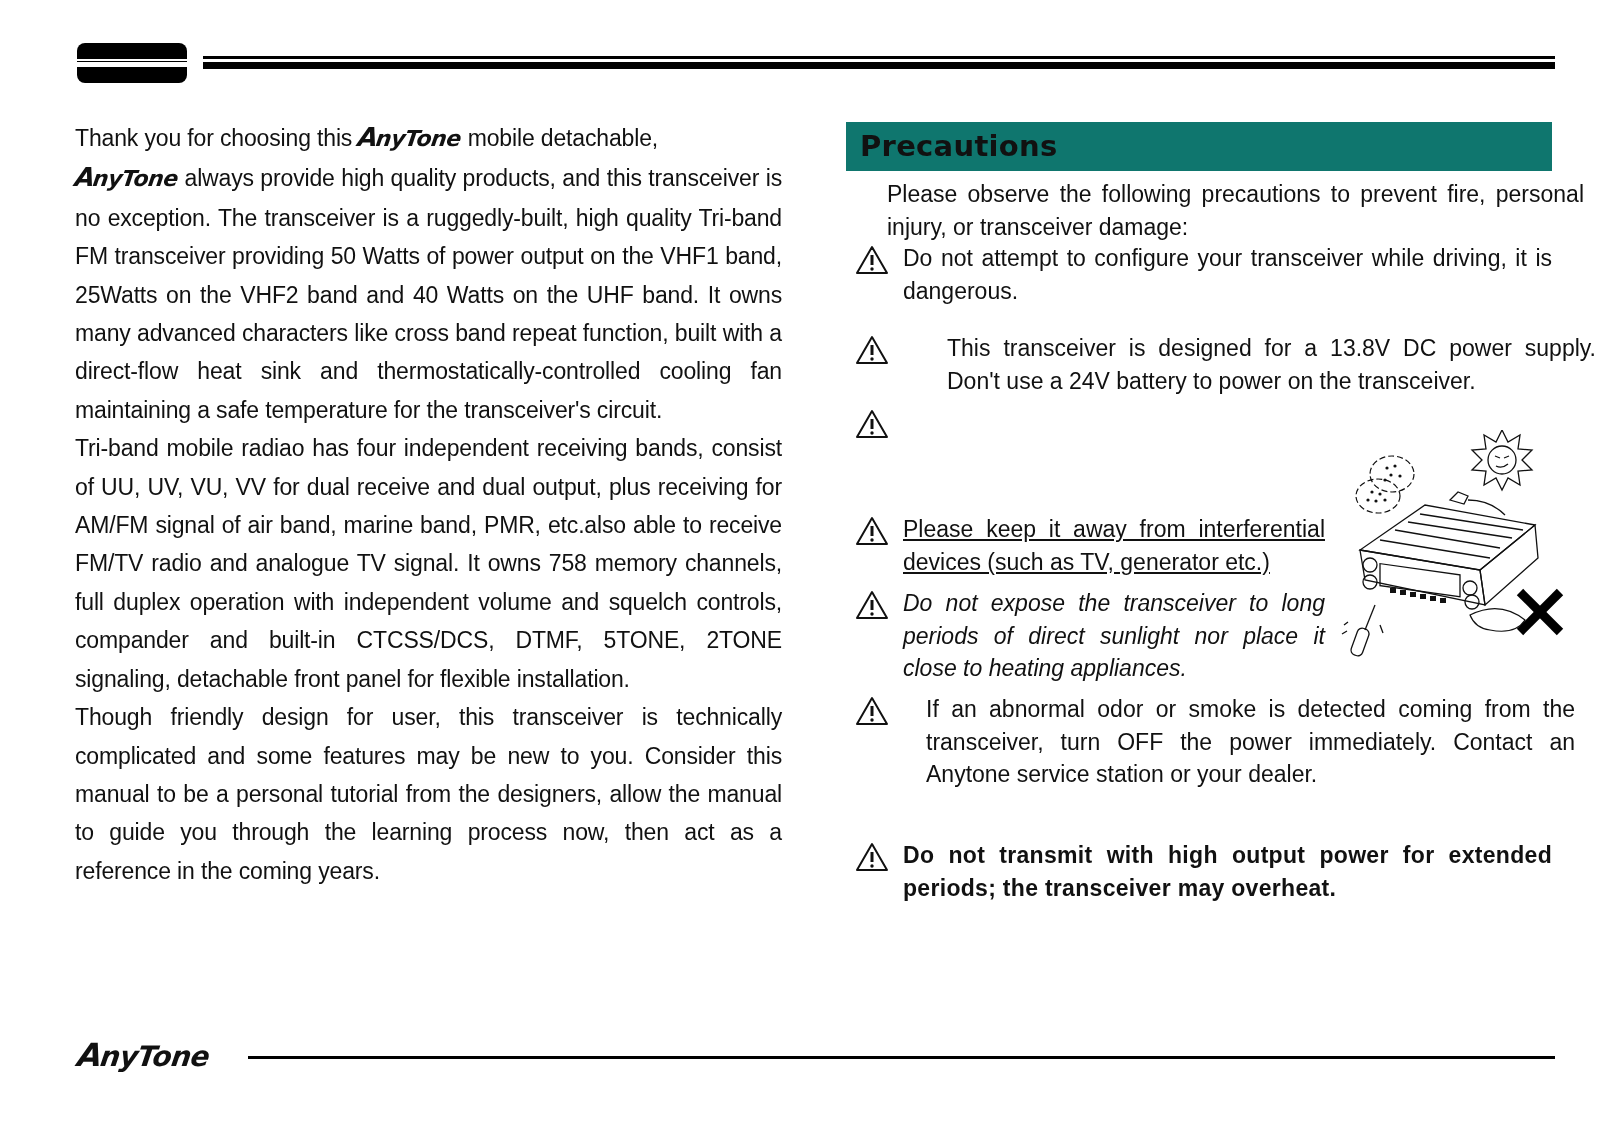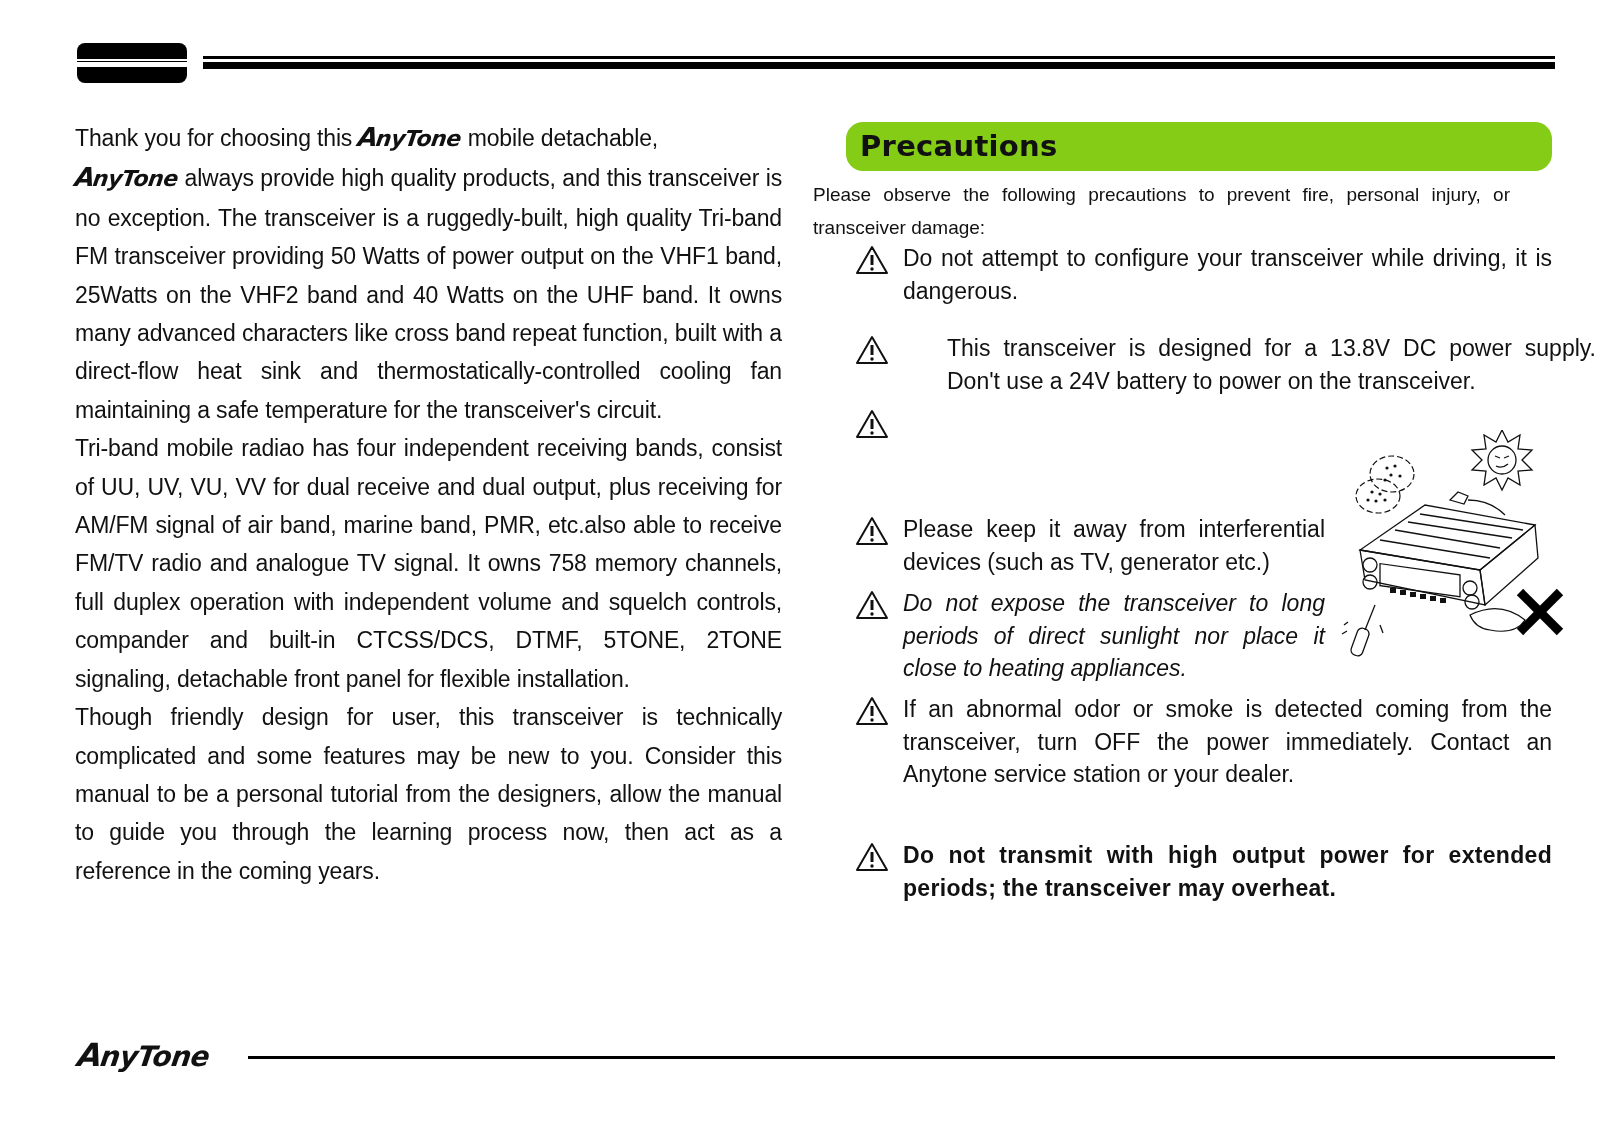--- a/index.html
+++ b/index.html
@@ -14,24 +14,24 @@
 
   
   .brand { font-family: "DejaVu Sans", sans-serif; font-weight: bold; font-style: italic; letter-spacing: -0.5px; font-size: 22px; display: inline-block; transform: skewX(-8deg); }
   .brand .a { font-size: 26px; font-weight: 900; letter-spacing: -2px; }
 
   
   .left-col { position: absolute; left: 75px; top: 118px; width: 707px; font-size: 23px; line-height: 38.4px; text-align: justify; font-family: "Liberation Sans", sans-serif; letter-spacing: -0.15px; }
   .left-col p { margin: 0; }
 
   
-  .sec-head { position: absolute; left: 846px; top: 122px; width: 706px; height: 49px; background: #84cc16; border-radius: 17px; }
+  .sec-head { position: absolute; left: 846px; top: 122px; width: 706px; height: 49px; background: #0f766e; }
   .sec-head span { position: absolute; left: 14px; top: 7px; font-family: "DejaVu Sans", sans-serif; font-weight: bold; font-size: 29px; letter-spacing: 0.3px; color: #111; }
 
-  .intro { position: absolute; left: 813px; top: 178px; width: 697px; font-size: 19px; line-height: 33px; text-align: justify; }
+  .intro { position: absolute; left: 887px; top: 178px; width: 697px; font-size: 23px; line-height: 33px; text-align: justify; }
 
   .prec { position: absolute; left: 855px; font-size: 23px; line-height: 32.5px; }
   .prec .icon { position: absolute; left: 0; top: 3px; width: 34px; height: 30px; }
   .prec .txt { position: absolute; left: 48px; top: 0; text-align: justify; }
 
   .illus { position: absolute; left: 1340px; top: 430px; width: 230px; height: 240px; }
 
   
   .footer-logo { position: absolute; left: 78px; top: 1036px; font-size: 28px; }
   .footer-line { position: absolute; left: 248px; top: 1056px; width: 1307px; height: 3px; background: #000; }
@@ -85,39 +85,39 @@
       <circle cx="17" cy="24" r="1.7" fill="#111"></circle>
     </svg>
 </div>
 
 <div class="prec" style="top:513px; width:470px; height:66px;">
   <svg class="icon" viewBox="0 0 34 30">
       <path d="M17 2 L32 28 L2 28 Z" fill="none" stroke="#111" stroke-width="2" stroke-linejoin="round"></path>
       <path d="M17 10 L17 20" stroke="#111" stroke-width="3"></path>
       <circle cx="17" cy="24" r="1.7" fill="#111"></circle>
     </svg>
-  <div class="txt" style="width:422px;">Please keep it away from interferential devices (such as TV, generator etc.)</div>
+  <div class="txt" style="width:422px;text-decoration:underline;">Please keep it away from interferential devices (such as TV, generator etc.)</div>
 </div>
 
 <div class="prec" style="top:587px; width:470px; height:98px;font-style:italic;">
   <svg class="icon" viewBox="0 0 34 30">
       <path d="M17 2 L32 28 L2 28 Z" fill="none" stroke="#111" stroke-width="2" stroke-linejoin="round"></path>
       <path d="M17 10 L17 20" stroke="#111" stroke-width="3"></path>
       <circle cx="17" cy="24" r="1.7" fill="#111"></circle>
     </svg>
   <div class="txt" style="width:422px;">Do not expose the transceiver to long periods of direct sunlight nor place it close to heating appliances.</div>
 </div>
 
 <div class="prec" style="top:693px; width:697px; height:98px;">
   <svg class="icon" viewBox="0 0 34 30">
       <path d="M17 2 L32 28 L2 28 Z" fill="none" stroke="#111" stroke-width="2" stroke-linejoin="round"></path>
       <path d="M17 10 L17 20" stroke="#111" stroke-width="3"></path>
       <circle cx="17" cy="24" r="1.7" fill="#111"></circle>
     </svg>
-  <div class="txt" style="width:649px;">If an abnormal odor or smoke is detected coming from the transceiver, turn OFF the power immediately. Contact an Anytone service station or your dealer.</div>
+  <div class="txt" style="width:649px;margin-left:23px;">If an abnormal odor or smoke is detected coming from the transceiver, turn OFF the power immediately. Contact an Anytone service station or your dealer.</div>
 </div>
 
 <div class="prec" style="top:839px; width:697px; height:66px;font-weight:bold;">
   <svg class="icon" viewBox="0 0 34 30">
       <path d="M17 2 L32 28 L2 28 Z" fill="none" stroke="#111" stroke-width="2" stroke-linejoin="round"></path>
       <path d="M17 10 L17 20" stroke="#111" stroke-width="3"></path>
       <circle cx="17" cy="24" r="1.7" fill="#111"></circle>
     </svg>
   <div class="txt" style="width:649px; letter-spacing:0.3px;">Do not transmit with high output power for extended periods; the transceiver may overheat.</div>
 </div>

